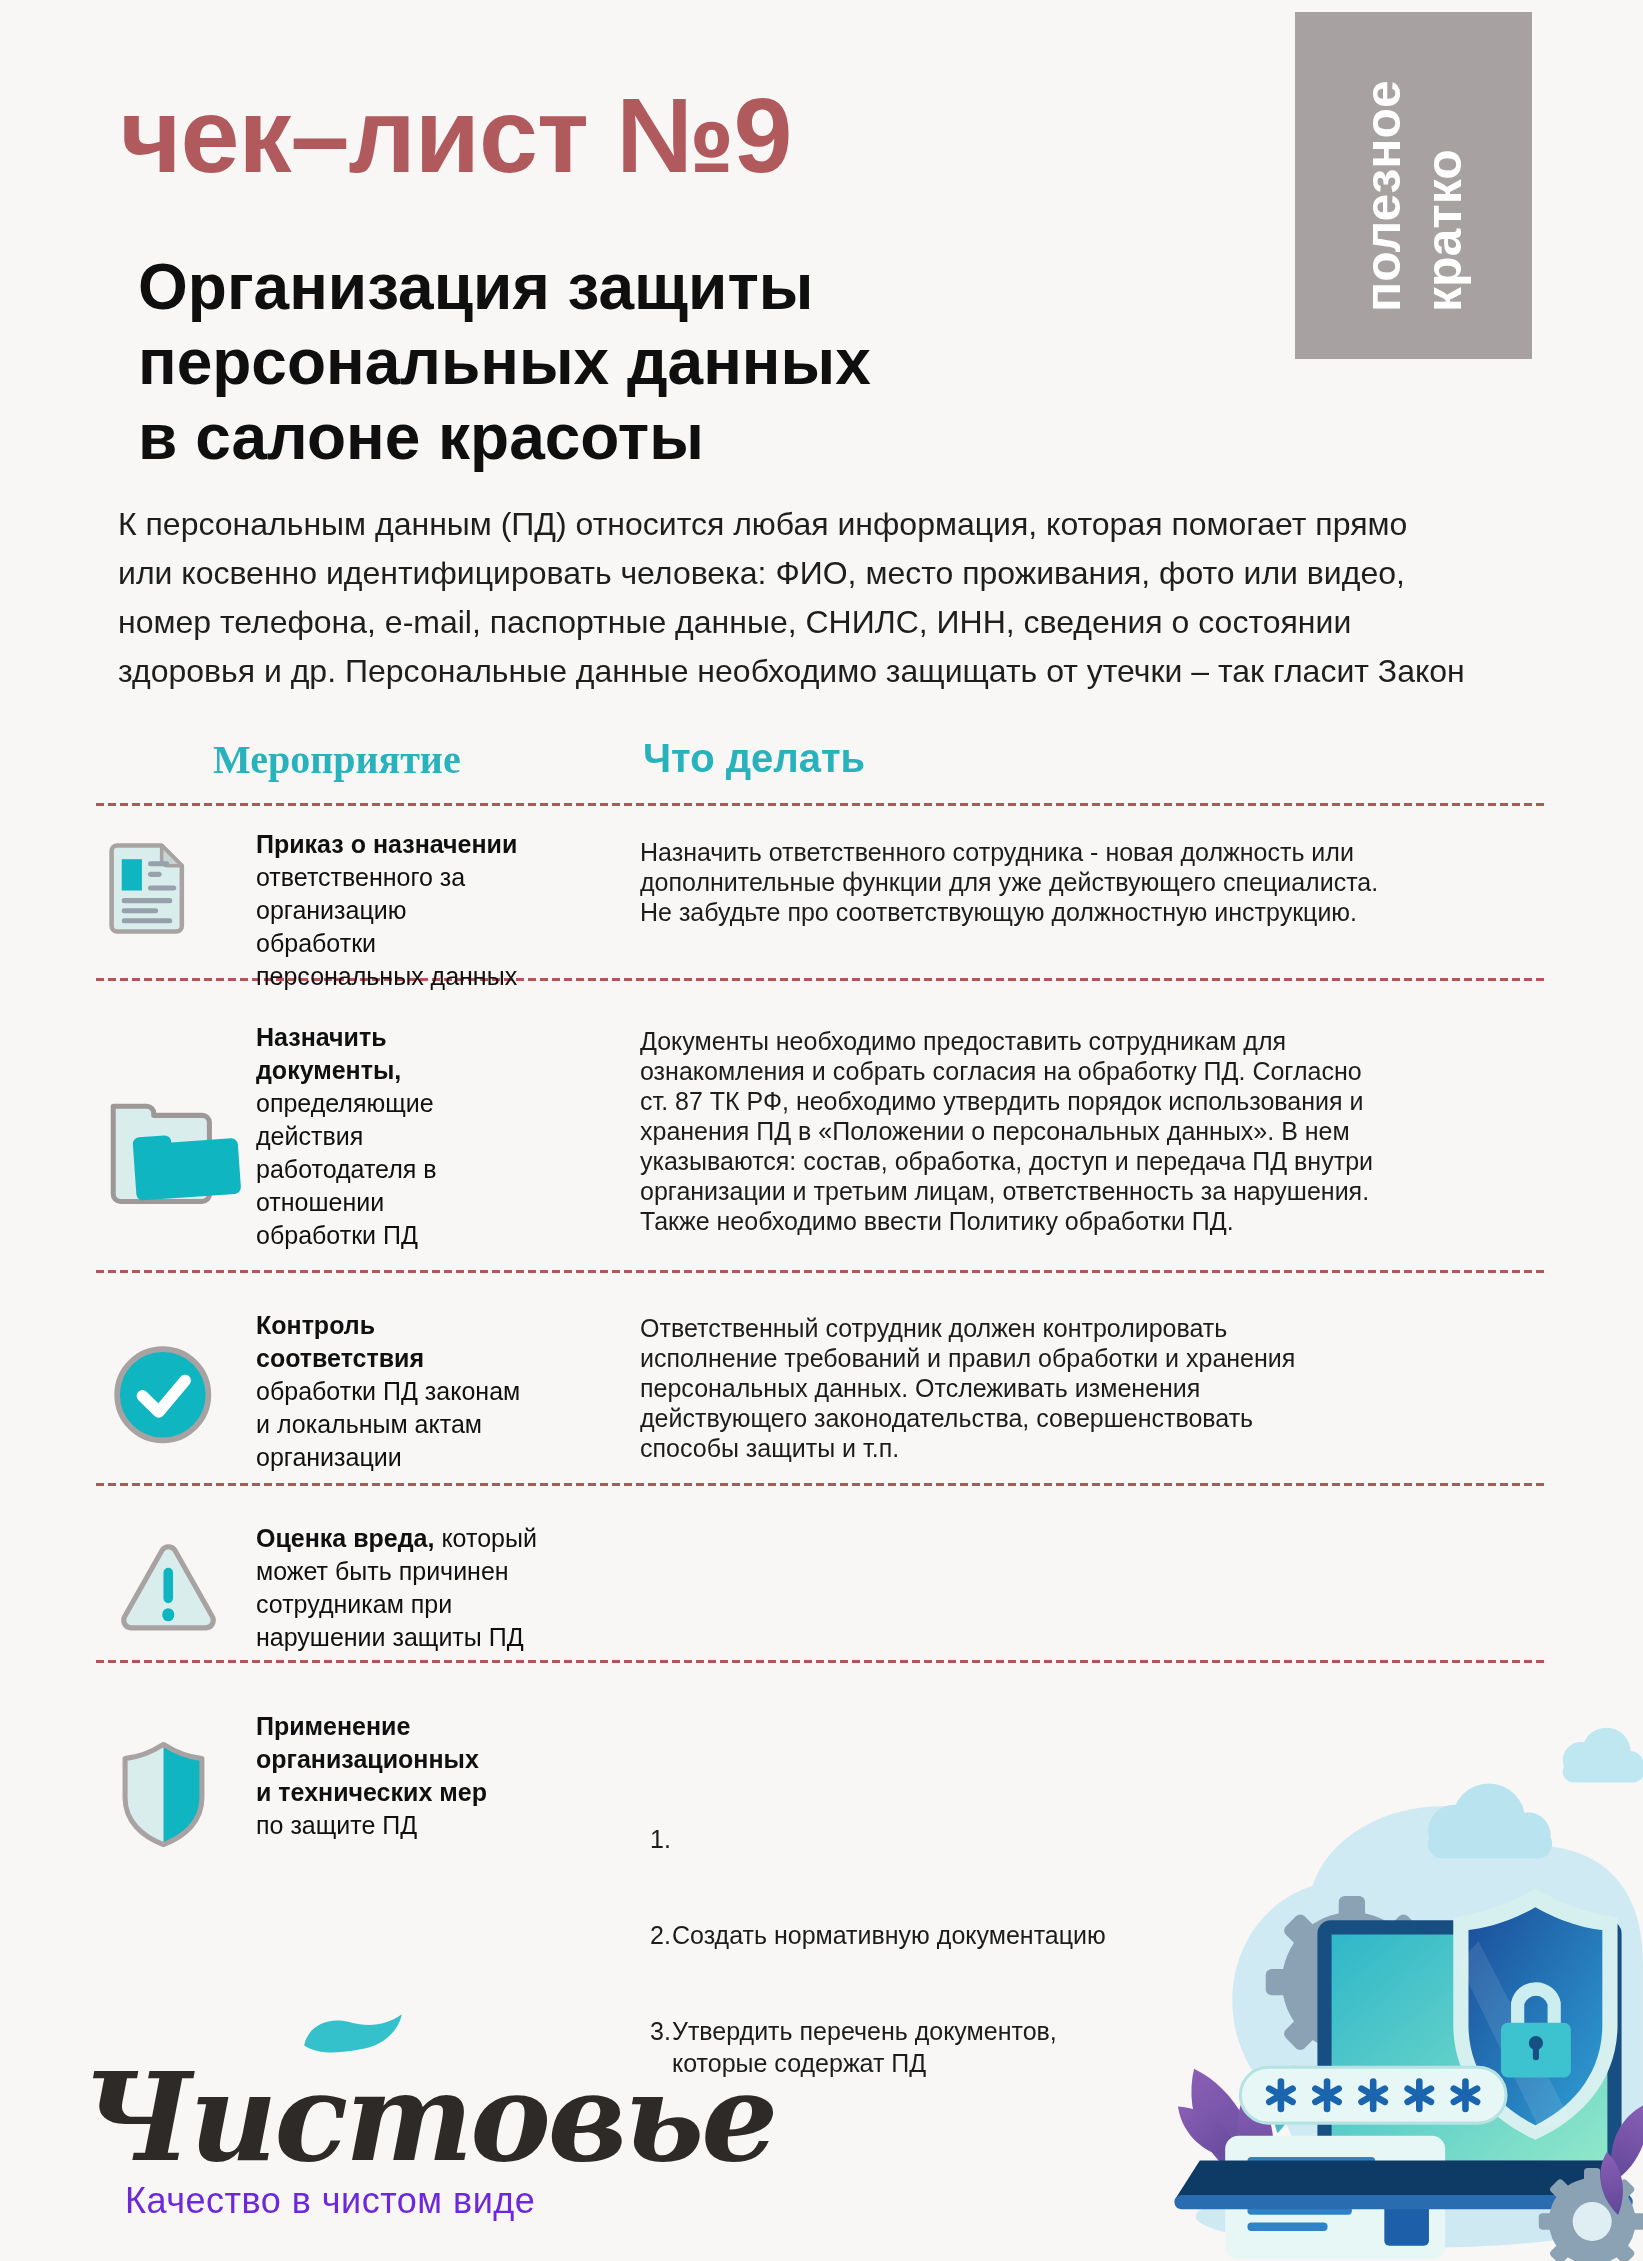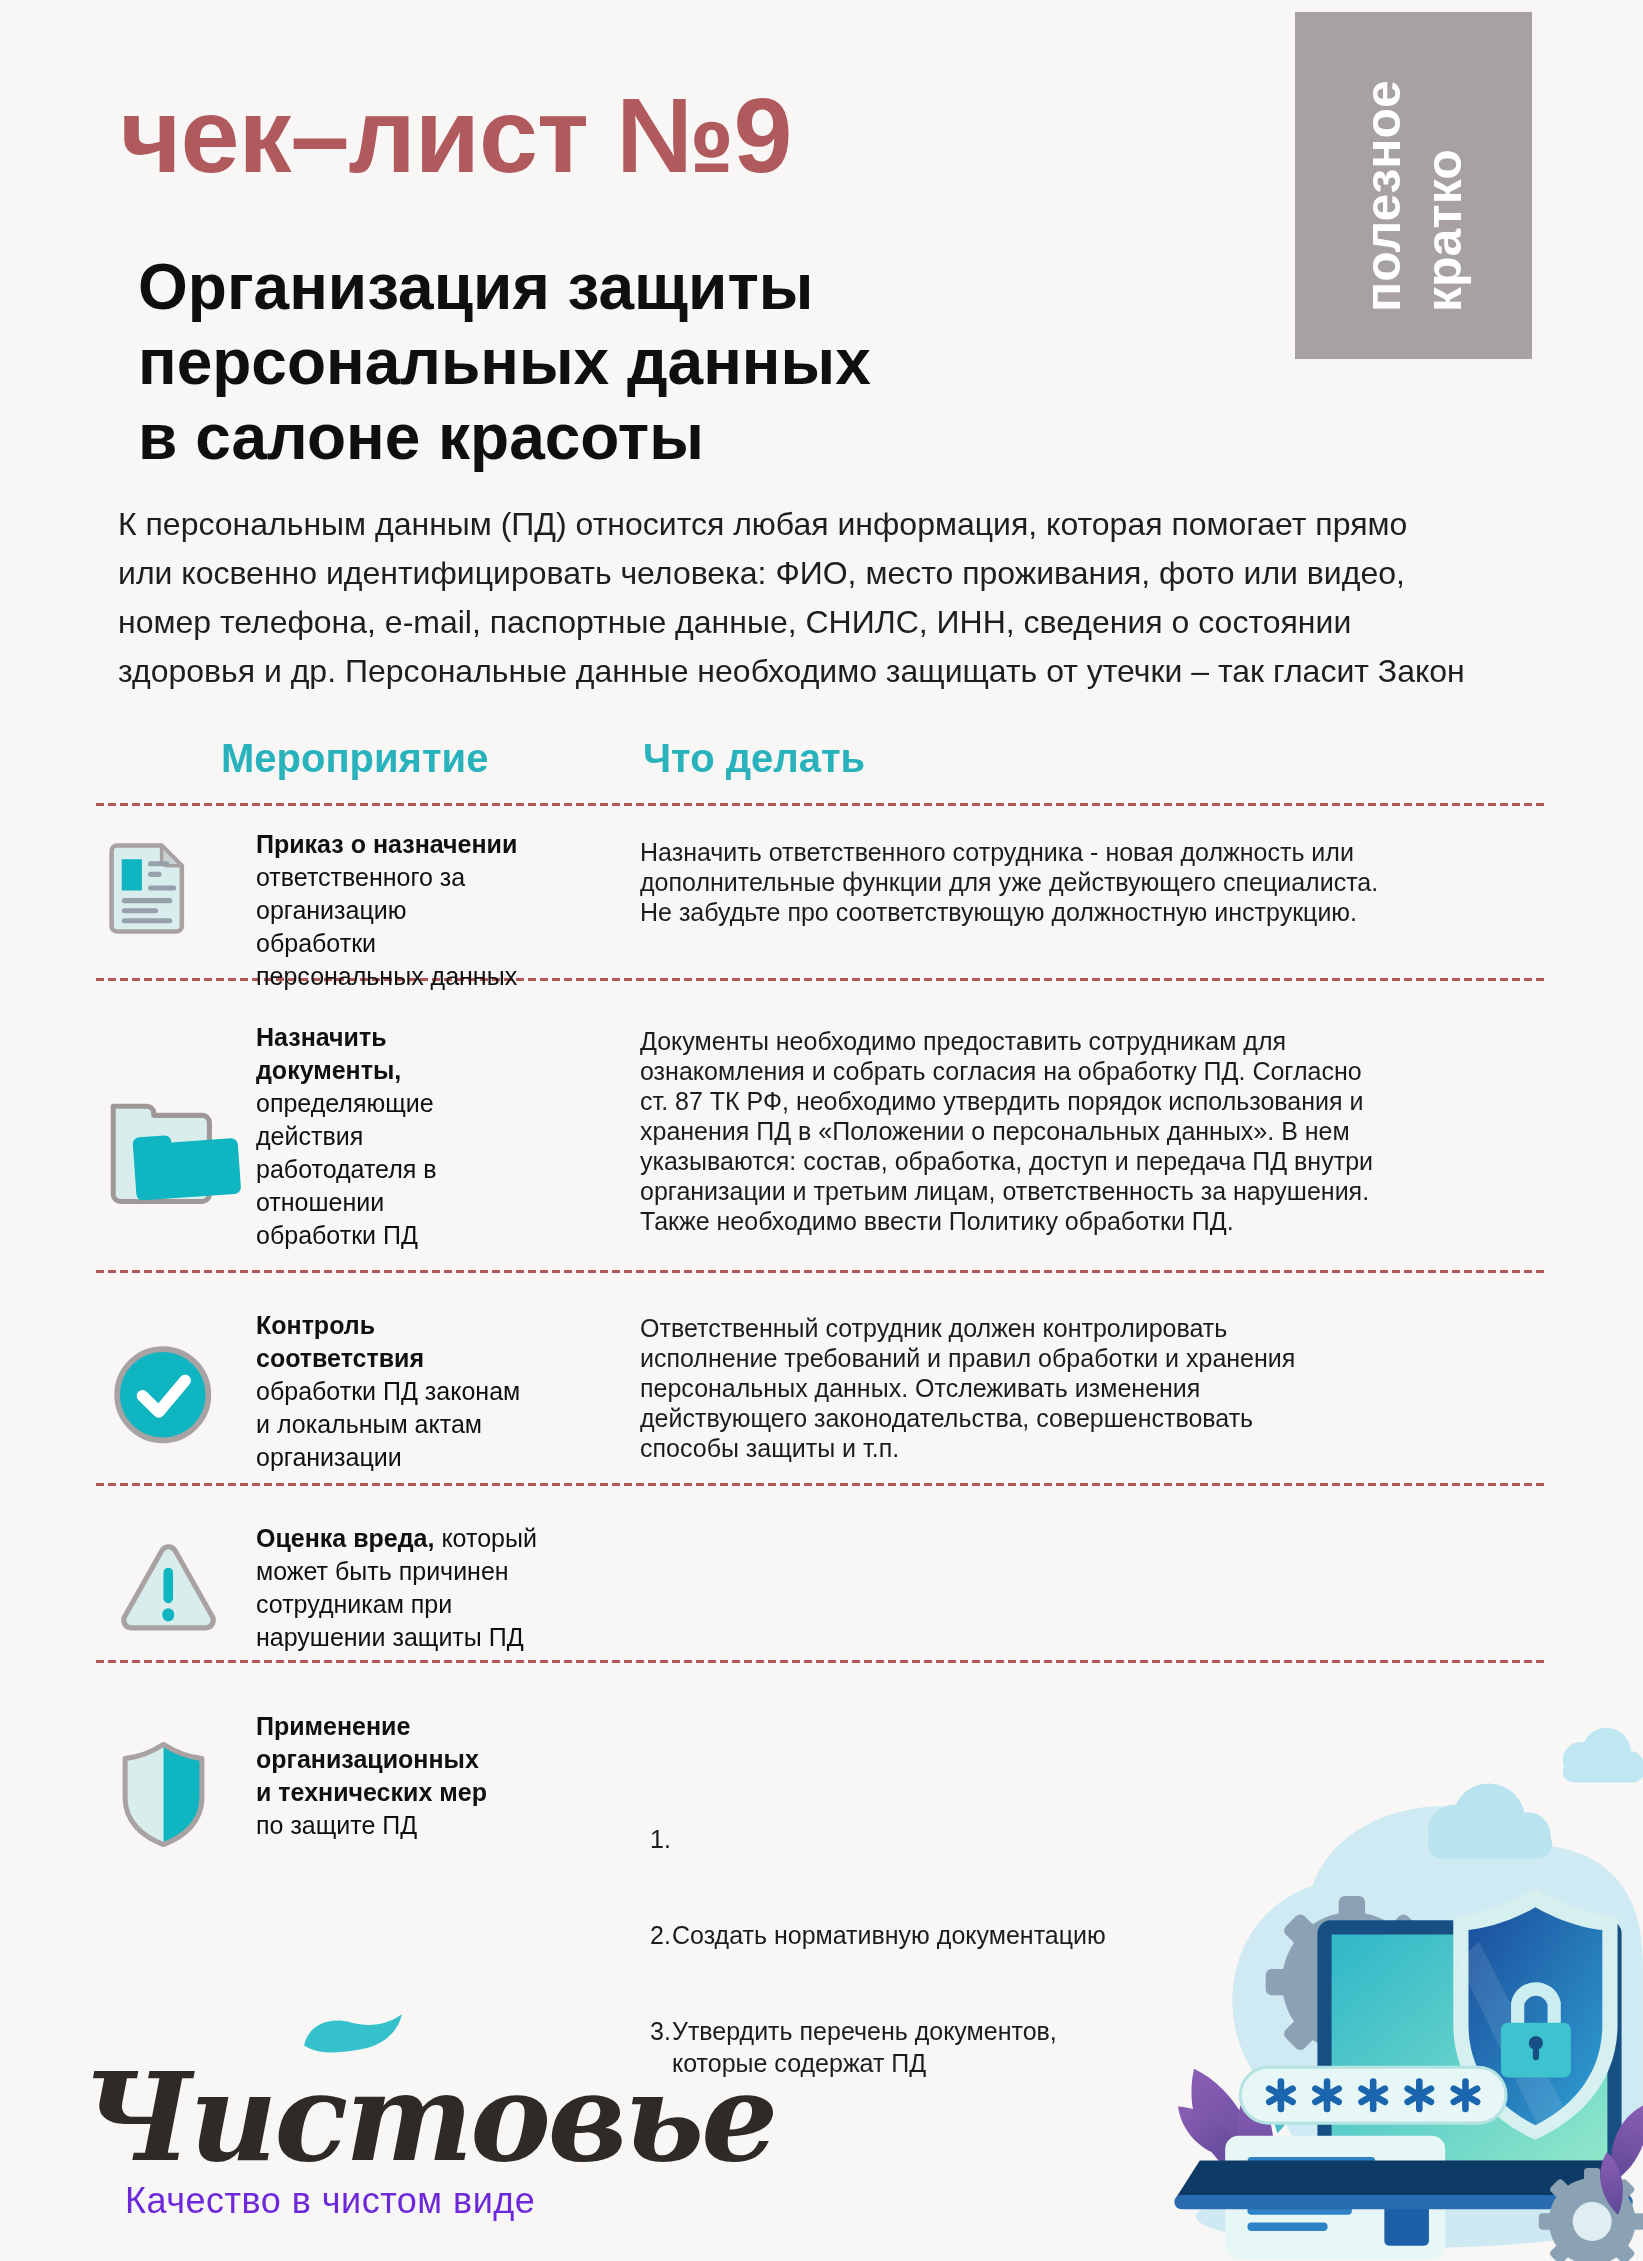--- a/index.html
+++ b/index.html
@@ -20,21 +20,21 @@
     position:absolute;left:-55px;top:55px;width:347px;height:237px;
     transform:rotate(-90deg);display:flex;flex-direction:column;justify-content:center;
     box-sizing:border-box;padding-left:47px;
   }
   .badge-line{font-size:50px;font-weight:bold;color:#ffffff;line-height:61px;}
   .intro{
     position:absolute;left:118px;top:500px;margin:0;
     font-size:32px;line-height:49px;color:#1e1e1e;white-space:pre;
   }
   .col-head{position:absolute;top:736px;font-size:40px;font-weight:bold;color:#27b2bc;}
-  .col-head.c1{left:221px;}
+  .col-head.c1{left:213px;font-family:Liberation Serif, serif;}
   .col-head.c2{left:643px;}
   .sep{
     position:absolute;left:96px;width:1452px;height:2.5px;
     background:repeating-linear-gradient(90deg,#b25757 0 7.6px,transparent 7.6px 12px);
   }
   .row-label{
     position:absolute;left:256px;width:385px;
     font-size:25px;line-height:33px;color:#101010;white-space:pre;
   }
   .row-label .b{font-weight:bold;}

